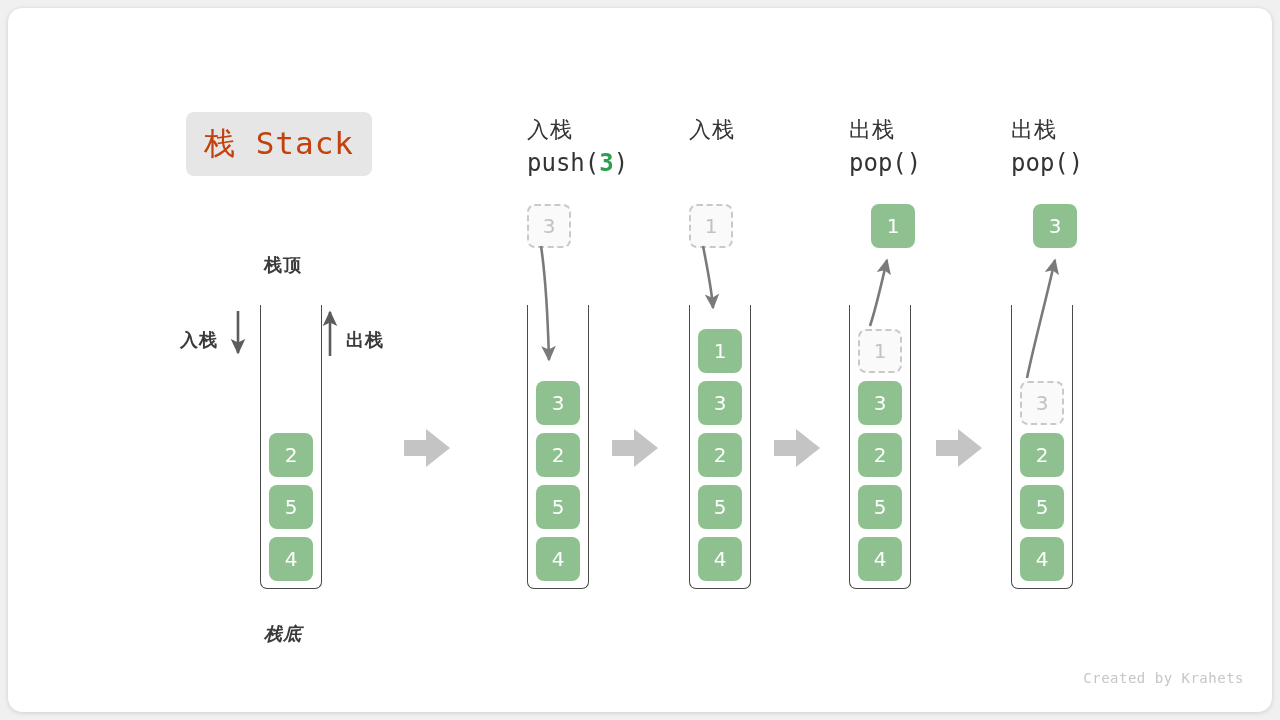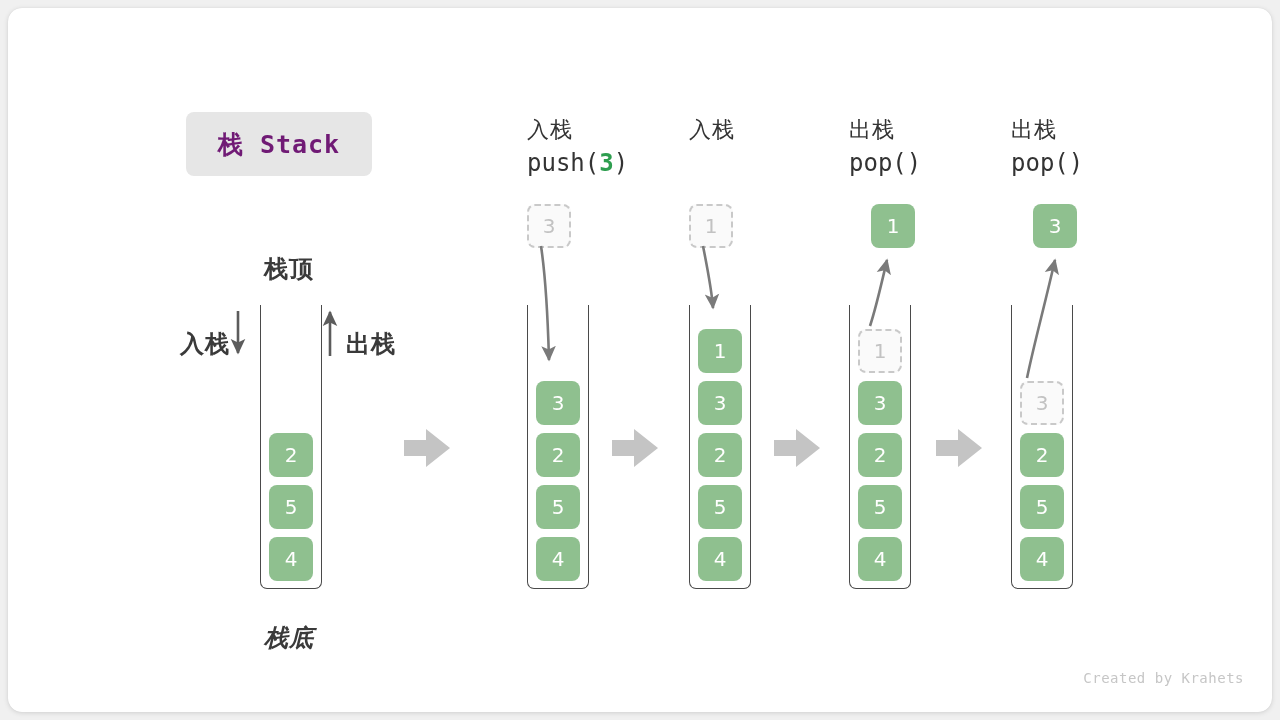--- a/index.html
+++ b/index.html
@@ -21,21 +21,21 @@
 
   
   #title-badge {
     left: 178px; top: 104px; width: 186px; height: 64px;
     background: #e6e6e6;
     border-radius: 8px;
     display: flex; align-items: center; justify-content: center;
   }
   #title-badge .t {
     font-family: "DejaVu Sans Mono", "Liberation Mono", monospace;
-    font-size: 25px; font-weight: bold; color: #701a75;
+    font-size: 31px; font-weight: normal; color: #c2410c;
     letter-spacing: 1px; white-space: pre;
   }
 
   
   .col-head {
     width: 180px; text-align: left;
     font-size: 22px; color: #333333; line-height: 1.46;
   }
   .col-head .cn { font-family: "DejaVu Sans", "Liberation Sans", sans-serif; font-weight: 500; letter-spacing: 1px; }
   .col-head .code {
@@ -65,21 +65,21 @@
   }
   .cell.solid { background: #8fc08f; color: #ffffff; }
   .cell.ghost {
     background: #fafafa; color: #c2c2c2;
     border: 2px dashed #c9c9c9;
   }
 
   
   .lbl-cn {
     font-family: "DejaVu Sans", "Liberation Sans", sans-serif;
-    font-size: 24px; font-weight: bold; color: #3a3a3a;
+    font-size: 18px; font-weight: bold; color: #3a3a3a;
     letter-spacing: 1px; white-space: nowrap;
   }
 
   
   #footer {
     right: 28px; bottom: 26px;
     font-family: "DejaVu Sans Mono", "Liberation Mono", monospace;
     font-size: 14px; color: #c6c6c6; letter-spacing: 0.5px; margin-top: 33px;
   }
 

